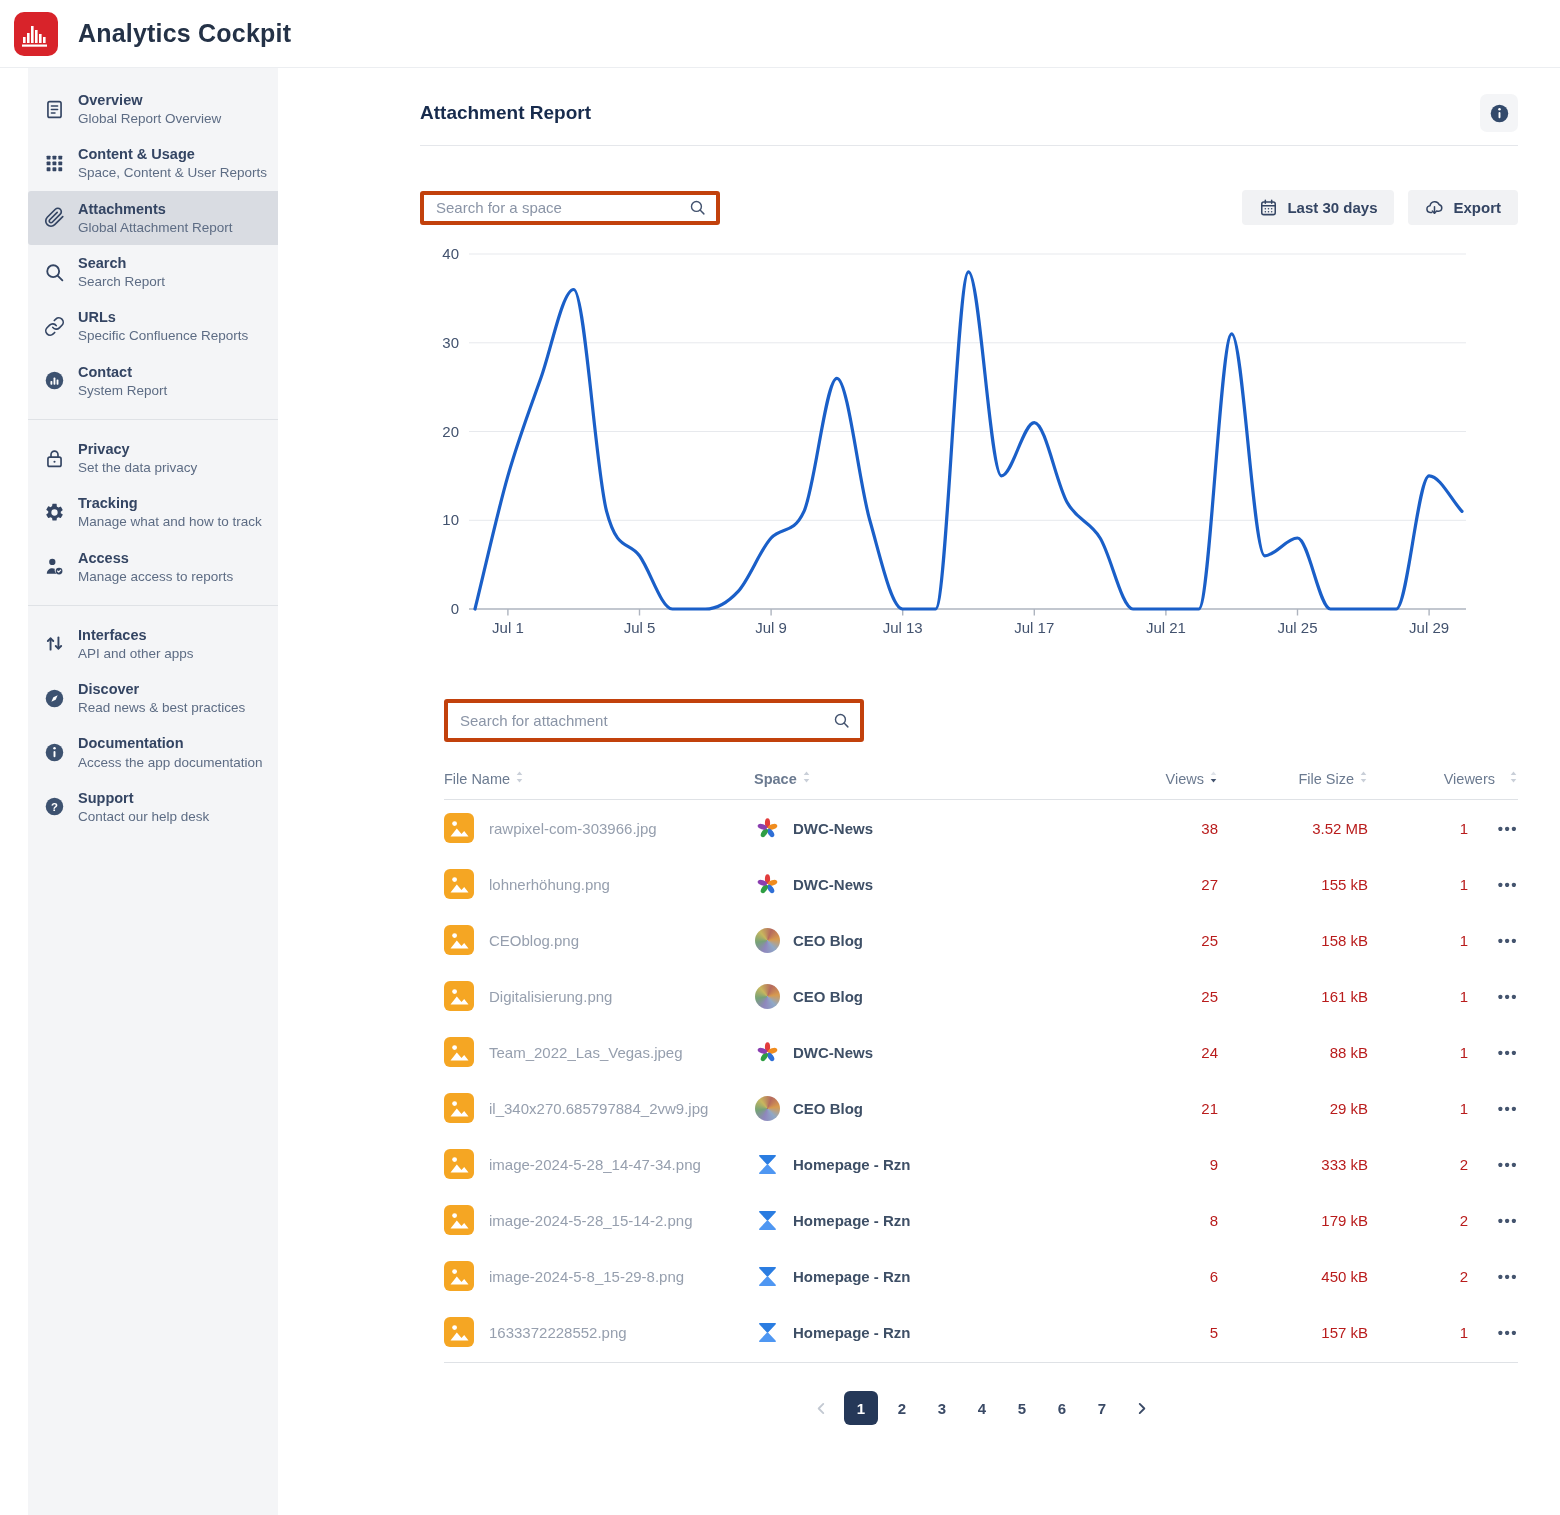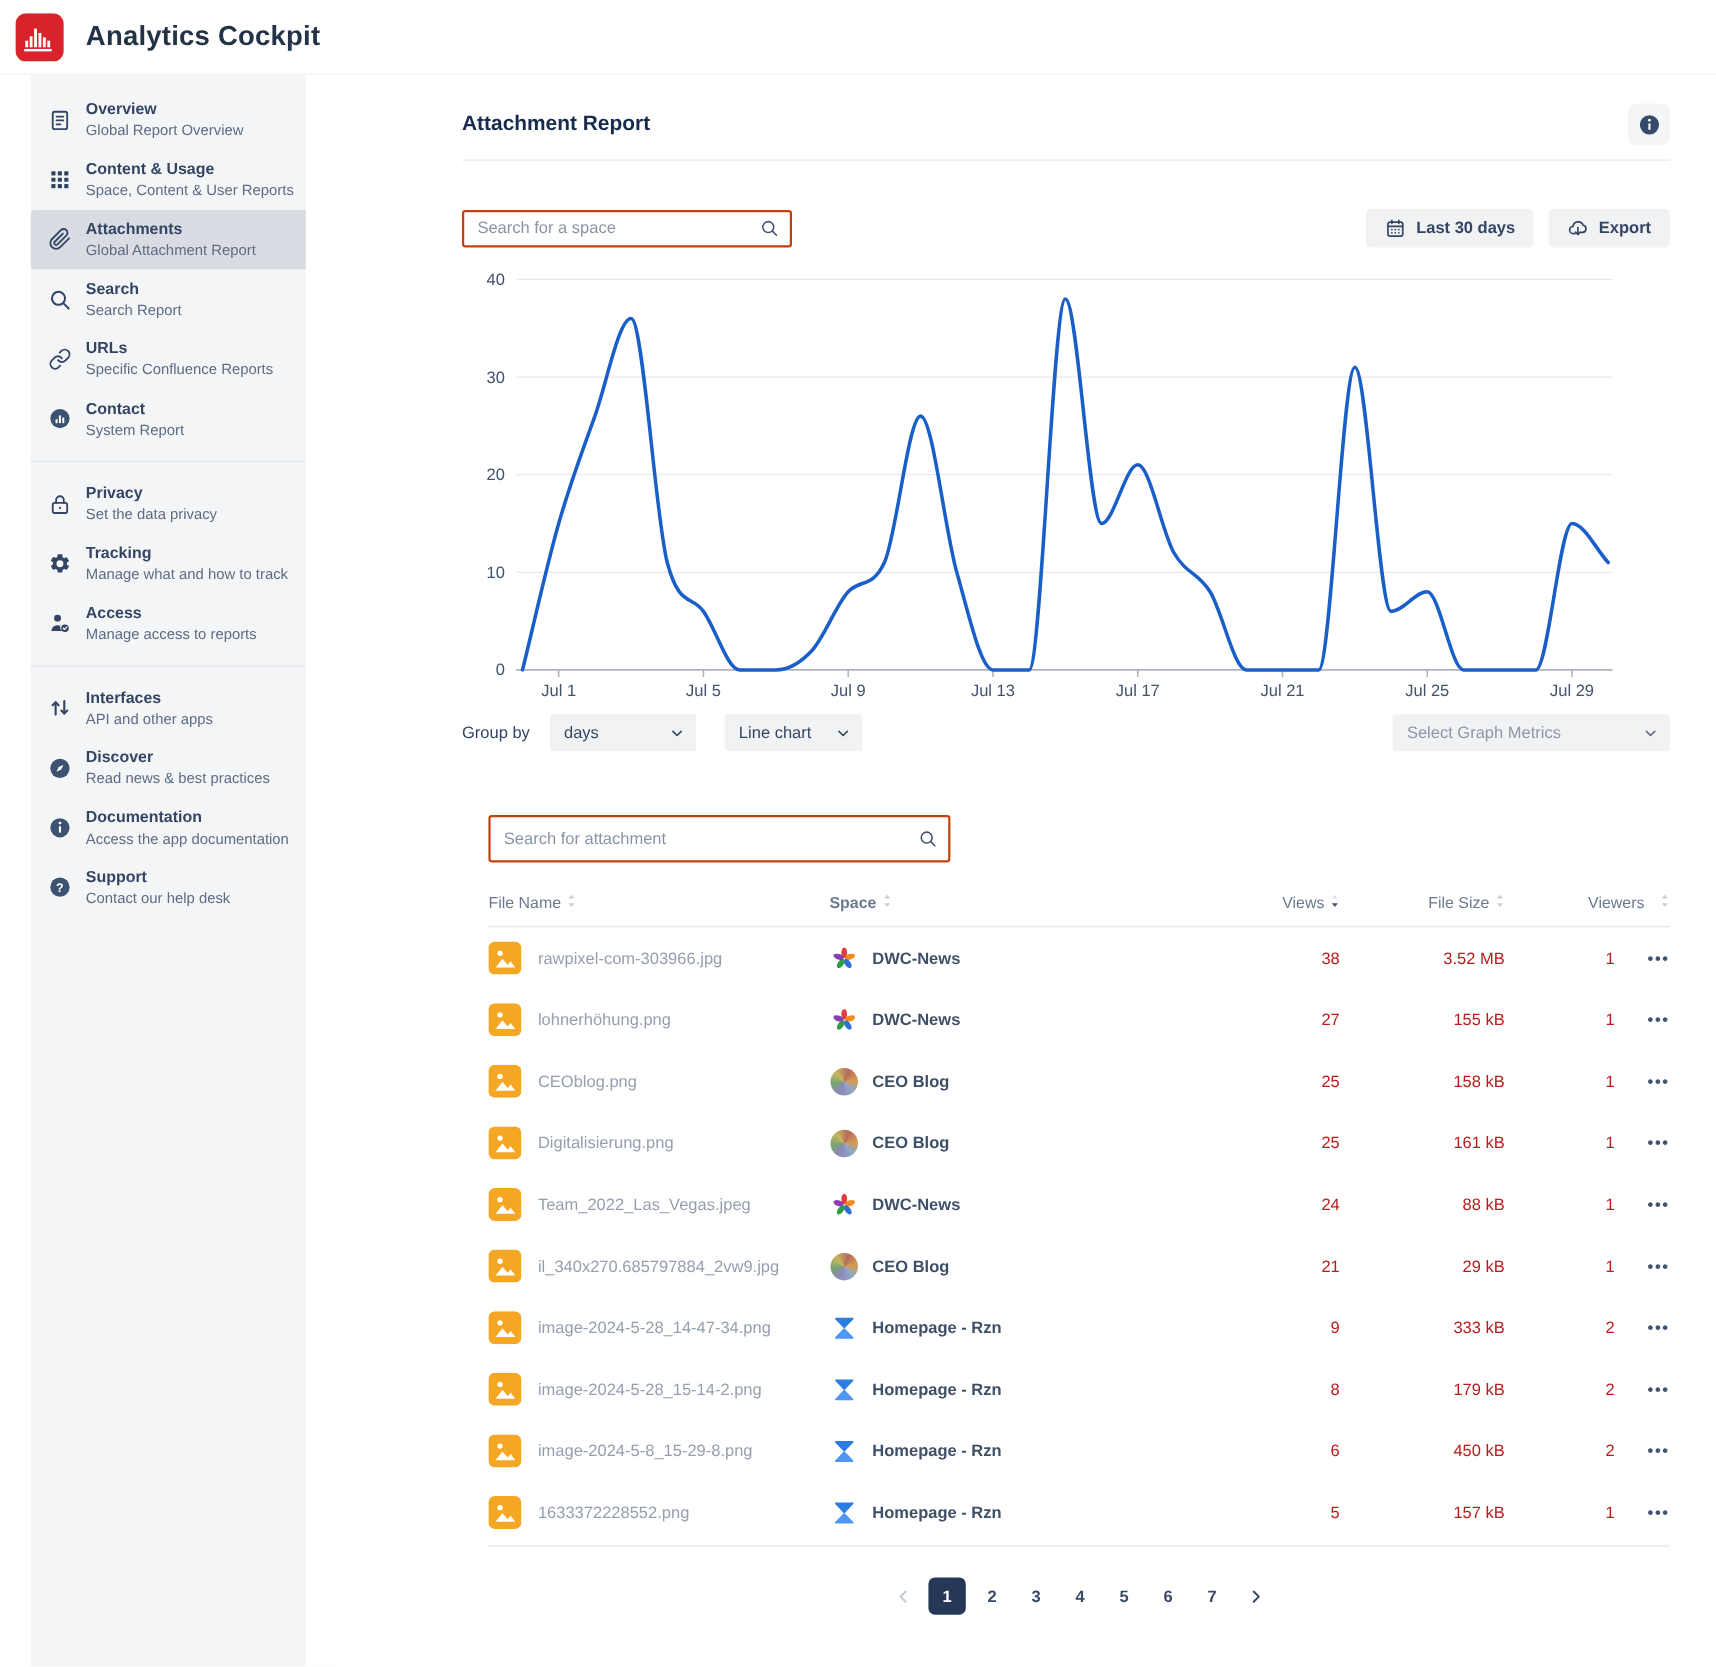--- a/index.html
+++ b/index.html
@@ -23,21 +23,21 @@
 
   
   .main { position:absolute; left:278px; top:68px; right:0; bottom:0; background:#fff; padding:0 42px 0 142px; overflow:hidden; }
   .header-row { padding-top:26px; display:flex; align-items:center; justify-content:space-between; }
   .page-title { font-size:19px; font-weight:700; color:#172b4d; }
   .info-btn { width:38px; height:38px; border-radius:7px; background:#f4f5f7; display:flex; align-items:center; justify-content:center; cursor:pointer; }
   .info-btn svg { width:21px; height:21px; }
   .header-divider { border-bottom:1px solid #e5e7eb; margin-top:13px; }
 
   .controls-row { margin-top:44px; display:flex; align-items:center; justify-content:space-between; }
-  .search-box { display:flex; align-items:center; border:2px solid #c2410c; border-radius:3px; height:34px; padding:0 10px 0 12px; background:#fff; }
+  .search-box { display:flex; align-items:center; border:4px solid #c2410c; border-radius:3px; height:34px; padding:0 10px 0 12px; background:#fff; }
   .search-box input { border:0; outline:none; flex:1; font-size:15px; color:#344563; font-family:inherit; background:transparent; }
   .search-box input::placeholder { color:#8a94a6; }
   .search-box svg { width:17px; height:17px; flex:none; }
   .sp-search { width:300px; }
   .btn-group { display:flex; gap:14px; }
   .btn { height:35px; padding:0 17px; background:#f1f2f4; border-radius:4px; display:flex; align-items:center; gap:9px; font-size:15px; font-weight:700; color:#344563; cursor:pointer; }
   .btn svg { width:19px; height:19px; }
 
   .chart-wrap { margin-top:16px; height:400px; }
   .chart-wrap svg text { font-family:"Liberation Sans",sans-serif; }
@@ -356,41 +356,20 @@
         <line x1="745.9" y1="368" x2="745.9" y2="374.5" stroke="#aeb4bf" stroke-width="1.4"></line>
         <text x="745.9" y="392" text-anchor="middle" font-size="15" fill="#42526e">Jul 21</text>
         <line x1="877.5" y1="368" x2="877.5" y2="374.5" stroke="#aeb4bf" stroke-width="1.4"></line>
         <text x="877.5" y="392" text-anchor="middle" font-size="15" fill="#42526e">Jul 25</text>
         <line x1="1009.1" y1="368" x2="1009.1" y2="374.5" stroke="#aeb4bf" stroke-width="1.4"></line>
         <text x="1009.1" y="392" text-anchor="middle" font-size="15" fill="#42526e">Jul 29</text>
         <path d="M55.0,368.0C66.0,323.6 76.9,273.3 87.9,234.9C98.9,196.4 109.8,168.3 120.8,137.3C131.8,106.2 142.7,48.5 153.7,48.5C164.7,48.5 175.6,228.7 186.6,270.4C197.6,312.0 208.5,299.5 219.5,314.8C230.5,330.0 241.4,368.0 252.4,368.0C263.4,368.0 274.3,368.0 285.3,368.0C296.3,368.0 307.2,362.1 318.2,350.3C329.2,338.4 340.1,308.9 351.1,297.0C362.1,285.1 373.0,294.2 384.0,270.4C395.0,246.6 405.9,137.3 416.9,137.3C427.9,137.3 438.8,240.8 449.8,279.3C460.8,317.7 471.7,368.0 482.7,368.0C493.7,368.0 504.6,368.0 515.6,368.0C526.6,368.0 537.5,30.8 548.5,30.8C559.5,30.8 570.4,234.9 581.4,234.9C592.4,234.9 603.3,181.6 614.3,181.6C625.3,181.6 636.2,242.3 647.2,261.5C658.2,280.7 669.1,279.3 680.1,297.0C691.1,314.8 702.0,368.0 713.0,368.0C724.0,368.0 734.9,368.0 745.9,368.0C756.9,368.0 767.8,368.0 778.8,368.0C789.8,368.0 800.7,92.9 811.7,92.9C822.7,92.9 833.6,314.8 844.6,314.8C855.6,314.8 866.5,297.0 877.5,297.0C888.5,297.0 899.4,368.0 910.4,368.0C921.4,368.0 932.3,368.0 943.3,368.0C954.3,368.0 965.2,368.0 976.2,368.0C987.2,368.0 998.1,234.9 1009.1,234.9C1020.1,234.9 1031.0,258.5 1042.0,270.4" fill="none" stroke="#1a5fc8" stroke-width="3.2" stroke-linecap="round"></path>
       </svg>
   </div>
 
-  <div class="group-row">
-    <span class="group-label">Group by</span>
-    <div class="select sel-groupby">
-      <span>days</span>
-      <svg viewBox="0 0 24 24" fill="none" stroke="#344563" stroke-width="2.6" stroke-linecap="round" stroke-linejoin="round">
-          <path d="M5 9l7 7 7-7"></path>
-        </svg>
-    </div>
-    <div class="select sel-charttype">
-      <span>Line chart</span>
-      <svg viewBox="0 0 24 24" fill="none" stroke="#344563" stroke-width="2.6" stroke-linecap="round" stroke-linejoin="round">
-          <path d="M5 9l7 7 7-7"></path>
-        </svg>
-    </div>
-    <div class="select sel-metrics">
-      <span>Select Graph Metrics</span>
-      <svg viewBox="0 0 24 24" fill="none" stroke="#5d6c84" stroke-width="2.6" stroke-linecap="round" stroke-linejoin="round">
-          <path d="M5 9l7 7 7-7"></path>
-        </svg>
-    </div>
-  </div>
 
   <div class="table-section">
     <div class="search-box att-search">
       <input type="text" placeholder="Search for attachment" style="">
       <svg viewBox="0 0 24 24" fill="none" stroke="#42526e" stroke-width="2" stroke-linecap="round">
           <circle cx="10.5" cy="10.5" r="7"></circle>
           <line x1="16" y1="16" x2="21" y2="21"></line>
         </svg>
     </div>
 

